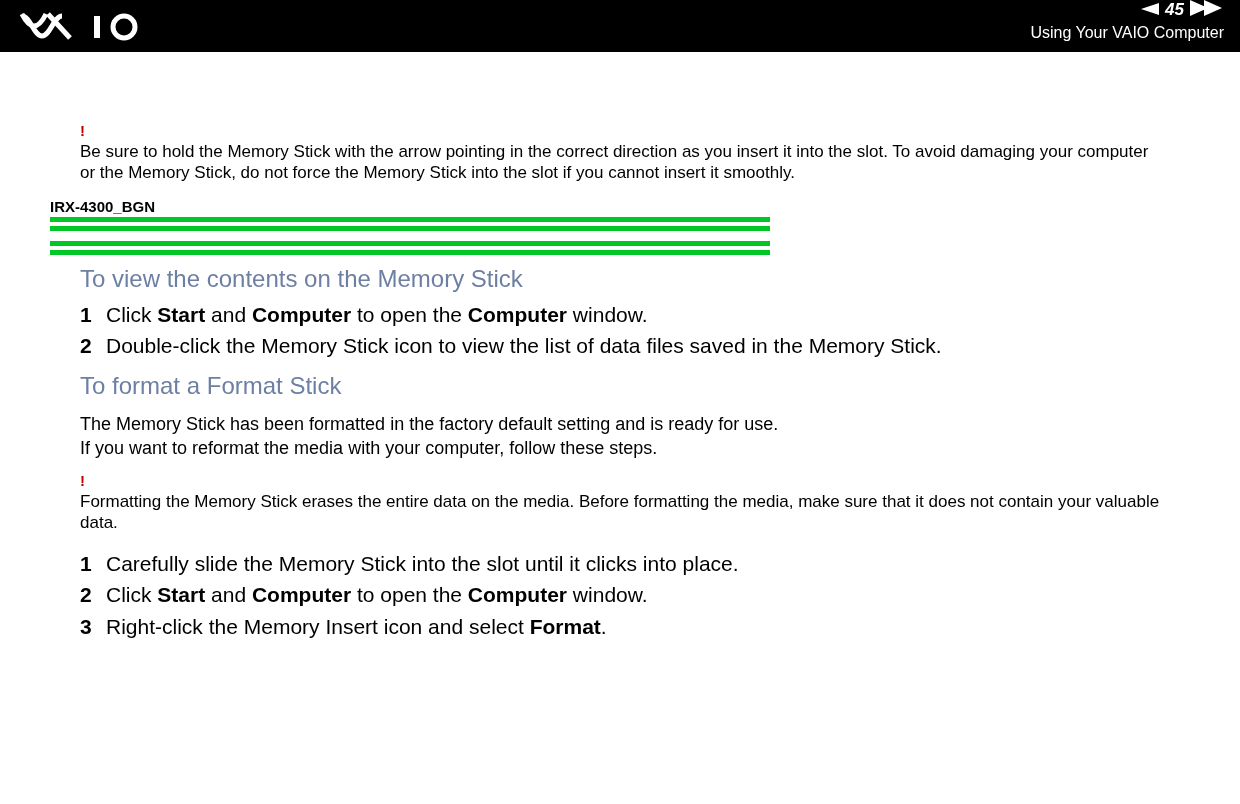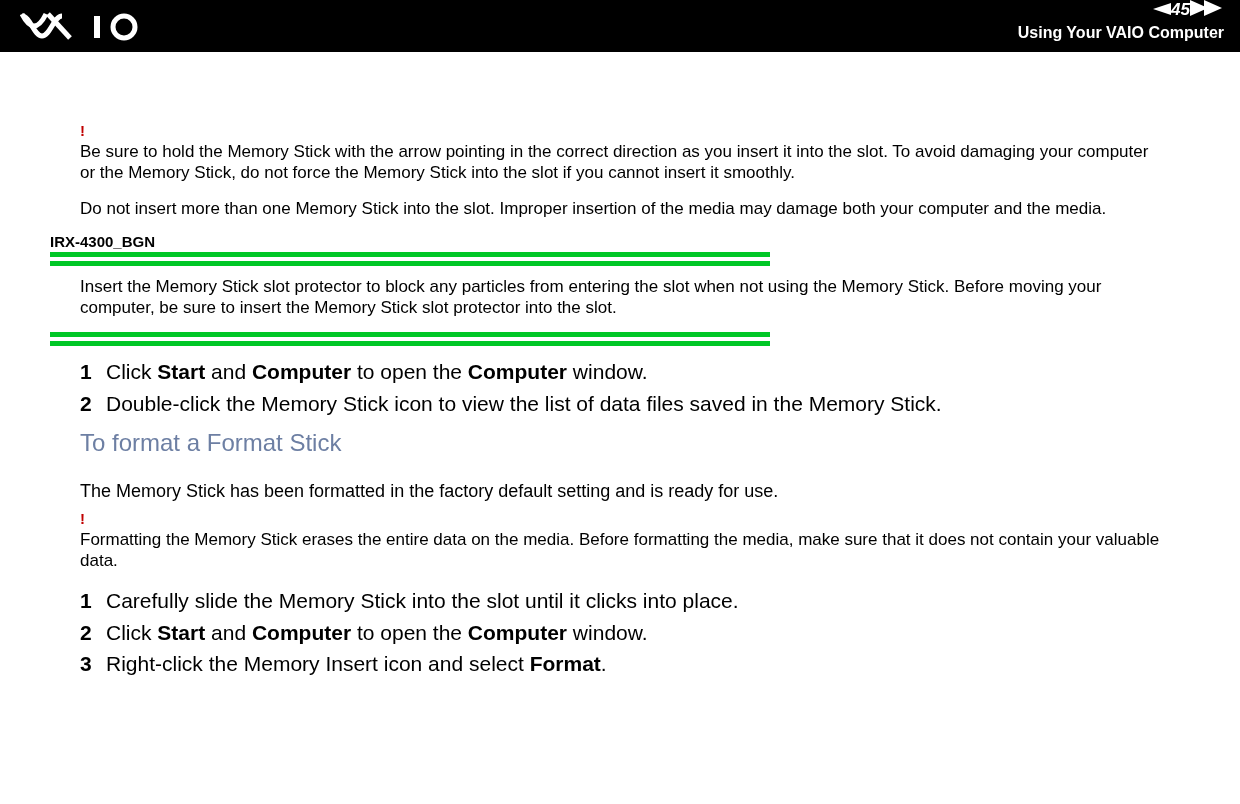--- a/index.html
+++ b/index.html
@@ -24,29 +24,30 @@
   .pagenum-wrap {
     position: absolute;
     right: 16px;
     top: 0;
     text-align: right;
   }
   .navrow {
     display: flex;
     align-items: center;
     justify-content: flex-end;
+    gap: 6px;
     height: 20px;
   }
   .pagenum {
     font-style: italic;
     font-weight: bold;
     font-size: 17px;
   }
   .section-title {
-    font-weight: bold;
+    font-weight: normal;
     font-size: 16px;
     margin-top: 4px;
   }
   .content {
     padding: 40px 70px 40px 80px;
   }
   .warn {
     margin: 30px 0 0 0;
   }
   .warn .bang {
@@ -85,21 +86,21 @@
     position: absolute;
     left: 0; right: 0;
     height: 5px;
     background: #00c726;
   }
   .greenbar::before { top: 0; }
   .greenbar::after { bottom: 0; }
   .bodytext {
     font-size: 18px;
     line-height: 1.35;
-    margin: 22px 0;
+    margin: 12px 0;
   }
   .h2 {
     color: #6d7fa3;
     font-size: 24px;
     margin: 10px 0 6px 0;
   }
   ol {
     list-style: none;
     padding: 0;
     margin: 4px 0;
@@ -159,39 +160,39 @@
     </div>
     <div class="section-title">Using Your VAIO Computer</div>
   </div>
 </div>
 
 <div class="content">
 
   <div class="warn">
     <p class="bang">!</p>
     <p class="condensed">Be sure to hold the Memory Stick with the arrow pointing in the correct direction as you insert it into the slot. To avoid damaging your computer or the Memory Stick, do not force the Memory Stick into the slot if you cannot insert it smoothly.</p>
-    <p class="condensed">Do not insert more than one Memory Stick into the slot. Improper insertion of the media may damage both your computer and the media.</p>
   </div>
 
   <div class="marker">IRX-4300_BGN</div>
   <div class="greenbar"></div>
 
-  <p class="condensed" style="margin-top:0">Insert the Memory Stick slot protector to block any particles from entering the slot when not using the Memory Stick. Before moving your computer, be sure to insert the Memory Stick slot protector into the slot.</p>
 
   <div class="greenbar" style="margin-top:4px"></div>
 
+  <div class="h2">To view the contents on the Memory Stick</div>
   <ol>
     <li>
       <span>Click </span><b>Start</b><span> and </span><b>Computer</b><span> to open the </span><b>Computer</b><span> window.</span>
     </li>
     <li><span>Double-click the Memory Stick icon to view the list of data files saved in the Memory Stick.</span></li>
   </ol>
 
   <div class="h2">To format a Format Stick</div>
   <p class="bodytext" style="margin-bottom:0">The Memory Stick has been formatted in the factory default setting and is ready for use.</p>
+  <p class="bodytext" style="margin-top:0">If you want to reformat the media with your computer, follow these steps.</p>
 
   <div class="warn" style="margin-top:6px">
     <p class="bang">!</p>
     <p class="condensed">Formatting the Memory Stick erases the entire data on the media. Before formatting the media, make sure that it does not contain your valuable data.</p>
   </div>
 
   <ol>
     <li><span>Carefully slide the Memory Stick into the slot until it clicks into place.</span></li>
     <li>
       <span>Click </span><b>Start</b><span> and </span><b>Computer</b><span> to open the </span><b>Computer</b><span> window.</span>

